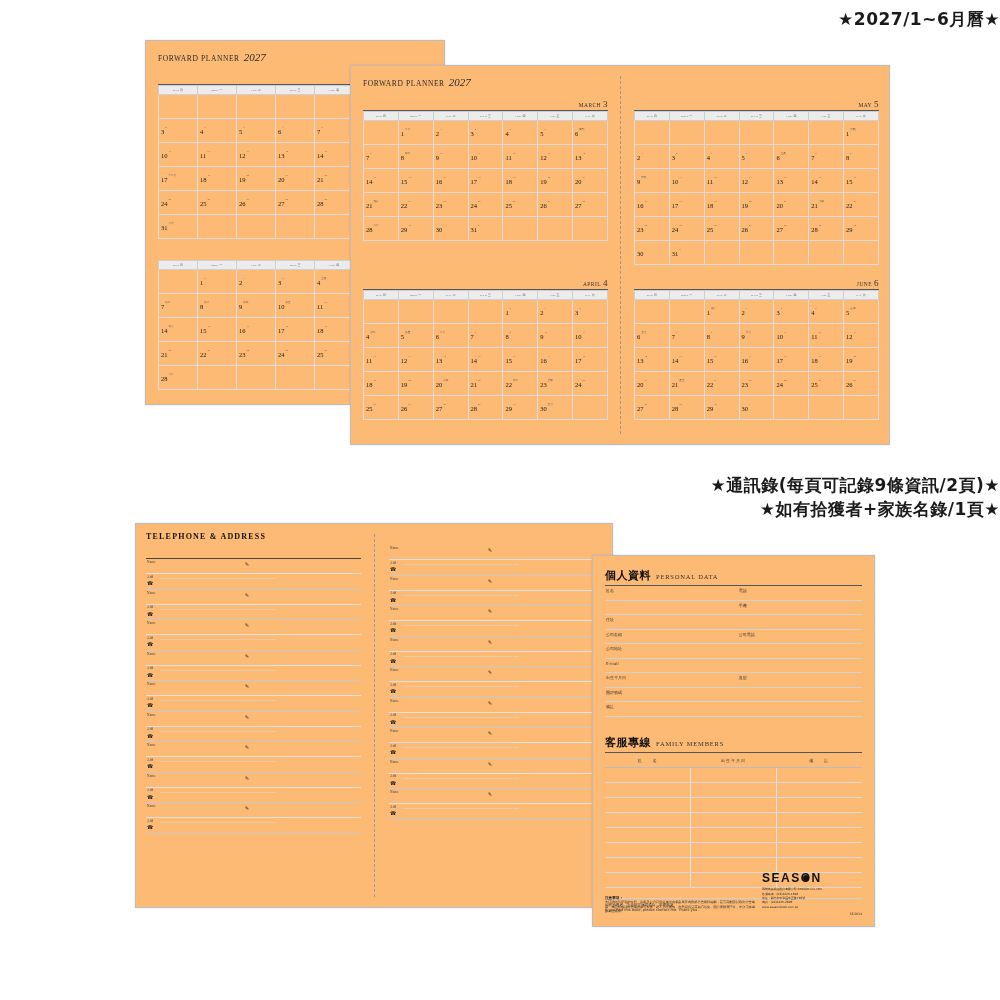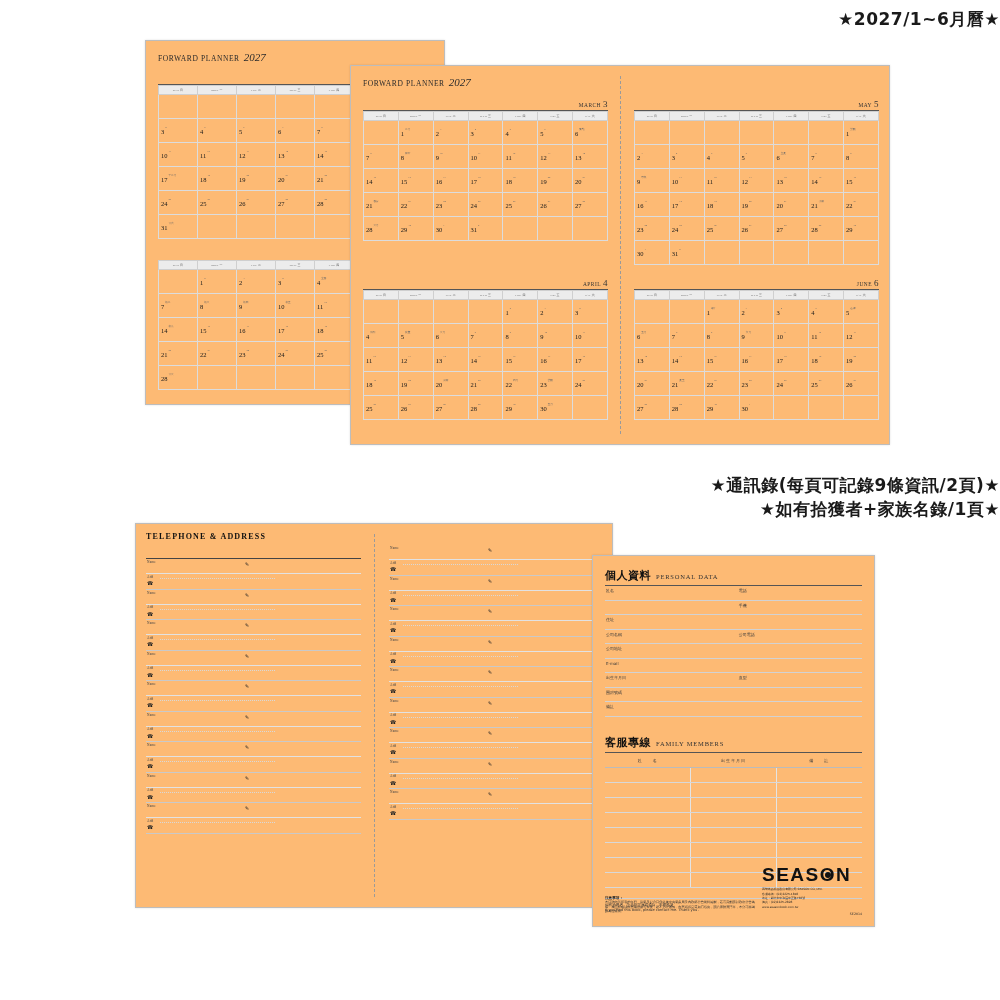--- a/index.html
+++ b/index.html
@@ -109,21 +109,21 @@
 
   .lostnote{margin-top:10px;border-top:.6px solid #cfcfcf;padding-top:4px;}
   .lostnote div{font-size:3.6px;color:#333;line-height:1.5;font-family:"DejaVu Sans",sans-serif;}
 
   .footnote{position:absolute;left:12px;bottom:12px;width:150px;}
   .footnote .hd{font-size:3.6px;font-weight:bold;color:#222;font-family:"DejaVu Sans",sans-serif;}
   .footnote .bd{font-size:3.2px;color:#333;line-height:1.45;font-family:"DejaVu Sans",sans-serif;}
 
   .brand{position:absolute;right:12px;bottom:10px;width:100px;text-align:left;}
   .brand .logo{
-    font-size:19px;letter-spacing:1.5px;color:#111;font-weight:bold;
+    font-size:12px;letter-spacing:1.5px;color:#111;font-weight:bold;
     font-family:"Liberation Sans",sans-serif;position:relative;display:inline-block;
   }
   .brand .logo .o{position:relative;display:inline-block;}
   .brand .logo .o::after{
     content:"";position:absolute;left:50%;top:50%;width:6px;height:6px;
     transform:translate(-50%,-50%);border-radius:50%;background:#111;
   }
   .brand .addr{font-size:2.9px;color:#222;line-height:1.5;margin-top:1px;font-family:"DejaVu Sans",sans-serif;}
   .brand .sku{font-size:3.2px;color:#333;text-align:right;margin-top:3px;font-family:"DejaVu Sans",sans-serif;}
 </style>

